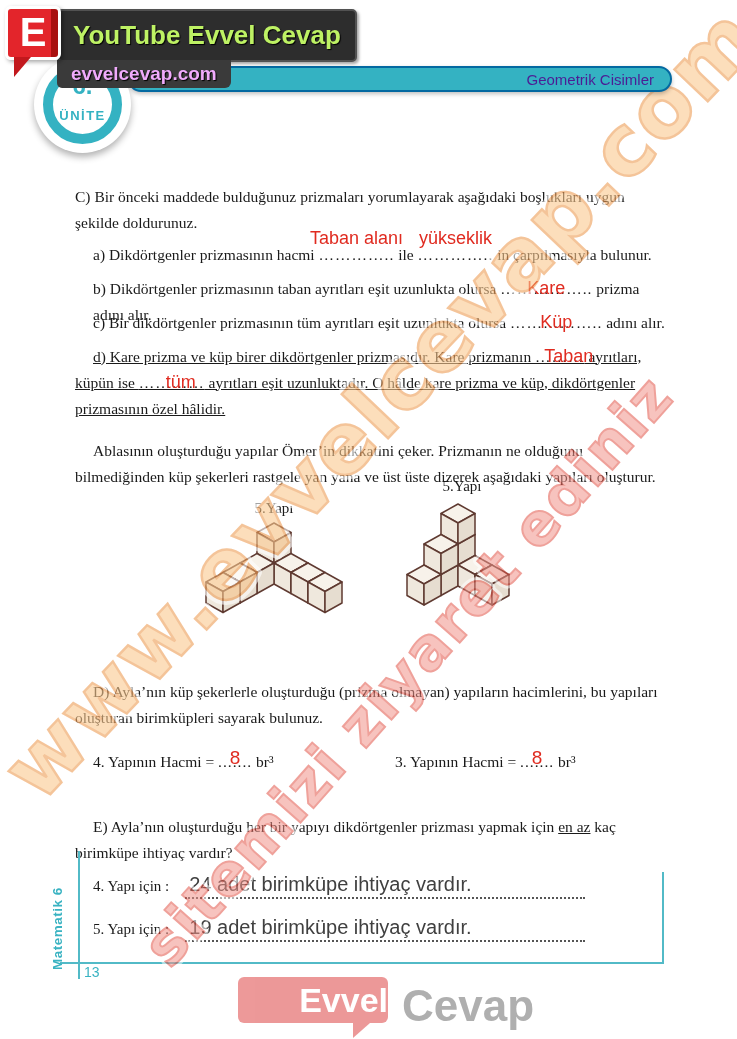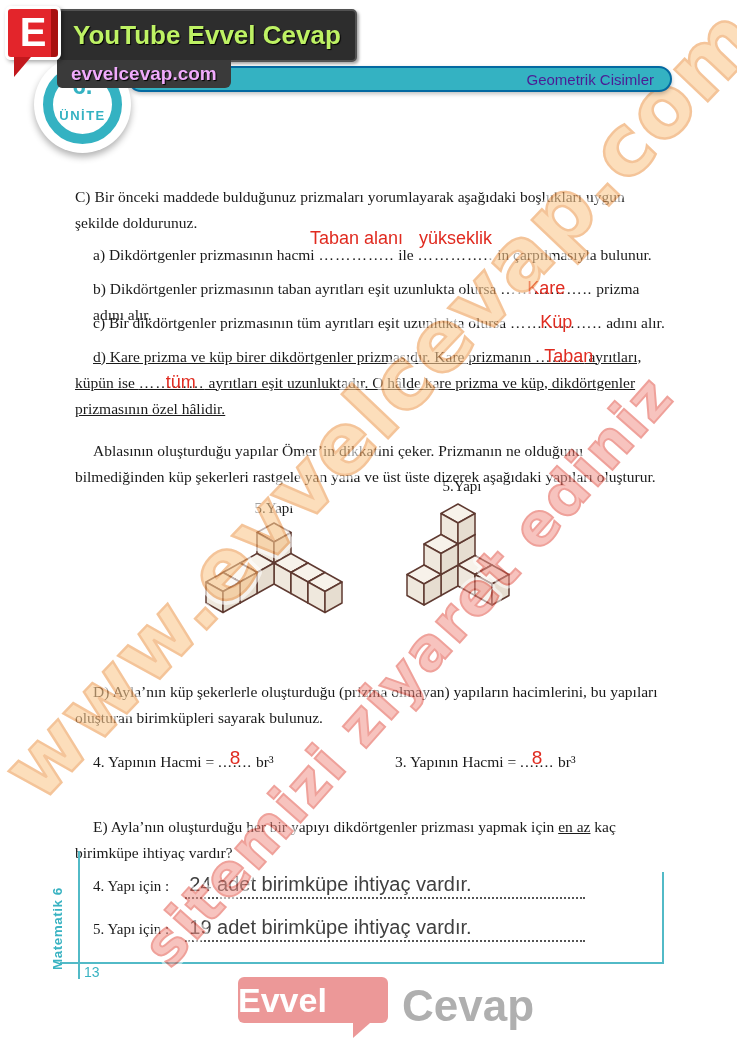--- a/index.html
+++ b/index.html
@@ -53,21 +53,21 @@
   .vleft{position:absolute;left:78px;top:851px;width:2px;height:128px;background:#52bac7;}
   .ansline{position:absolute;font-size:15px;white-space:nowrap;}
   .ansline .red{display:inline-block;min-width:392px;margin-left:16px;padding:0 4px 1px 4px;
     border-bottom:2px dotted #555;color:#404040;font:20px "Liberation Sans",sans-serif;}
   .bookside{position:absolute;left:50px;top:852px;height:118px;writing-mode:vertical-rl;
     transform:rotate(180deg);color:#3ab3c2;font:600 13.5px "Liberation Sans",sans-serif;letter-spacing:.5px;}
   .pagenum{position:absolute;left:84px;top:964px;color:#3ab3c2;font:14px "Liberation Sans",sans-serif;}
   
   .biglogo{position:absolute;left:238px;top:969px;display:flex;align-items:center;opacity:.8;z-index:3;}
   .biglogo .redbox{position:relative;width:150px;height:46px;background:#e87f7f;border-radius:6px;
-    color:#fff;text-align:left;font:bold 34px/46px "Liberation Sans",sans-serif;}
+    color:#fff;text-align:right;font:bold 34px/46px "Liberation Sans",sans-serif;}
   .biglogo .redbox::after{content:"";position:absolute;right:18px;top:100%;width:0;height:0;
     border-top:15px solid #e87f7f;border-right:17px solid transparent;}
   .biglogo .gray{margin-left:14px;color:#9c9c9c;font:bold 44px "Liberation Sans",sans-serif;margin-top:12px;}
 </style>
 </head>
 <body>
 
 <div class="page">
 
   <svg class="wm" width="737" height="1039">

